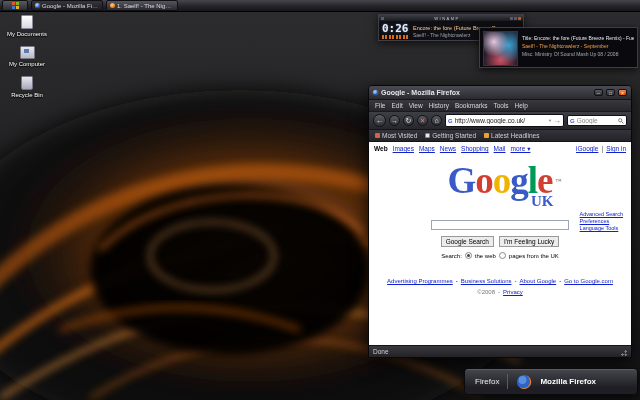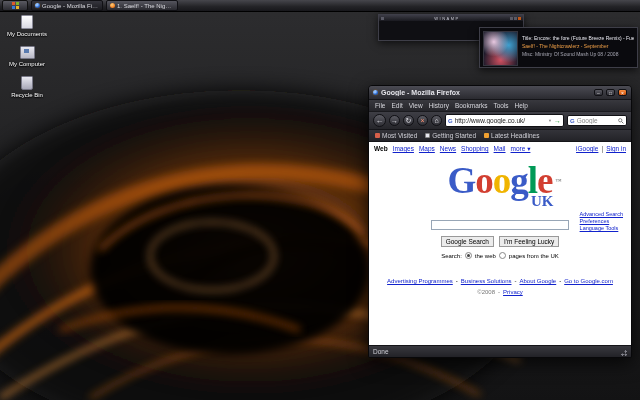--- a/index.html
+++ b/index.html
@@ -186,20 +186,30 @@
   <div class="wa-main">
     <div class="wa-title">
       <span class="wa-mdot"></span>
       <span class="wa-tlabel">WINAMP</span>
       <span class="wa-btns">
         <span class="wa-b"></span>
         <span class="wa-b"></span>
         <span class="wa-b c"></span>
       </span>
     </div>
+    <div class="wa-body">
+      <div class="wa-left">
+        <div class="wa-time">0:26</div>
+        <div class="wa-viz"></div>
+      </div>
+      <div class="wa-texts">
+        <div class="wa-track">Encore: the fore (Future Breeze Re...</div>
+        <div class="wa-artist">Saelf! - The Nightcrawlerz</div>
+      </div>
+    </div>
   </div>
 
   <div class="wa-info">
     <div class="wa-art"></div>
     <div class="wa-meta">
       <div class="m1">Title: Encore: the fore (Future Breeze Remix) - Fuell: The fre</div>
       <div class="m2">Saelf! - The Nightcrawlerz - September</div>
       <div class="m3">Misc: Ministry Of Sound Mash Up 08 / 2008</div>
     </div>
   </div>
@@ -323,14 +333,24 @@
         </div>
       </div>
     </div>
 
     <div class="fx-status">
       <span>Done</span>
       <span class="grip"></span>
     </div>
   </div>
 
+  <div class="dock">
+    <span class="d1">Firefox</span>
+    <span class="dv"></span>
+    <svg class="dock-fficon" width="16" height="16" viewBox="0 0 16 16">
+      <circle cx="8" cy="8" r="7" fill="#2b65c8"></circle>
+      <circle cx="6.5" cy="6" r="4" fill="#7fb2f0" opacity="0.55"></circle>
+      <path d="M8,1 A7,7 0 1 1 1.5,10 A6,6 0 0 0 8,14 A6,6 0 0 0 14,8 C14,4.1 11.3,1 8,1 Z" fill="#f07818"></path>
+    </svg>
+    <span class="d2">Mozilla Firefox</span>
+  </div>
 
 </div>
 
 </body></html>

